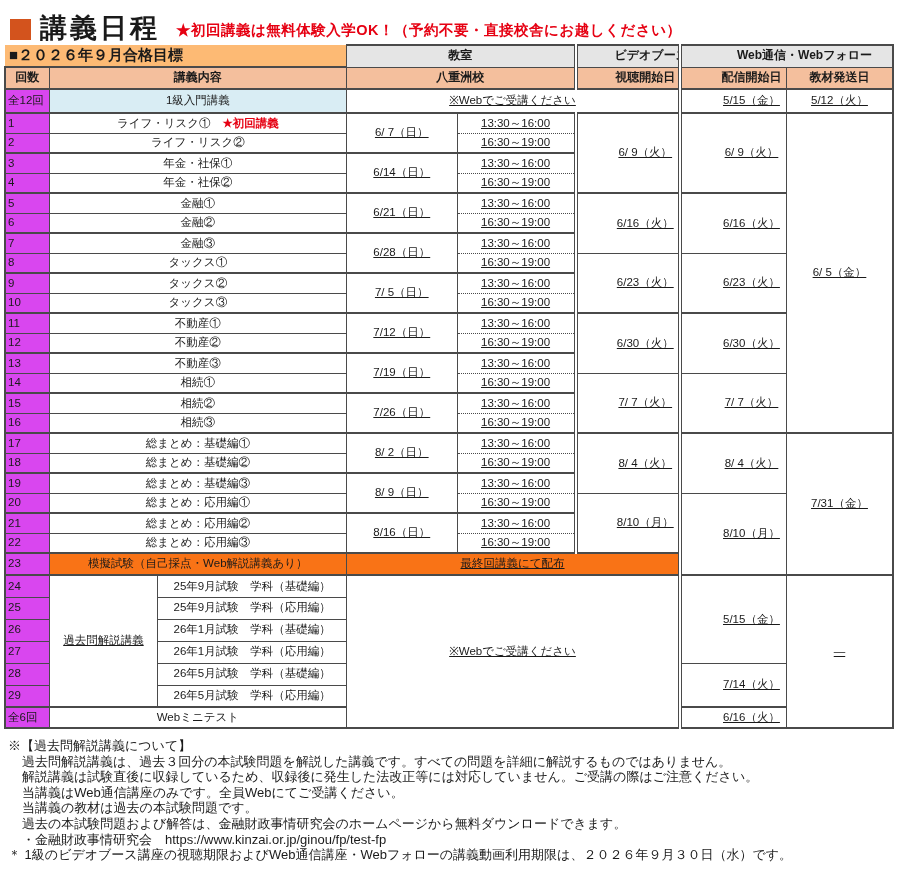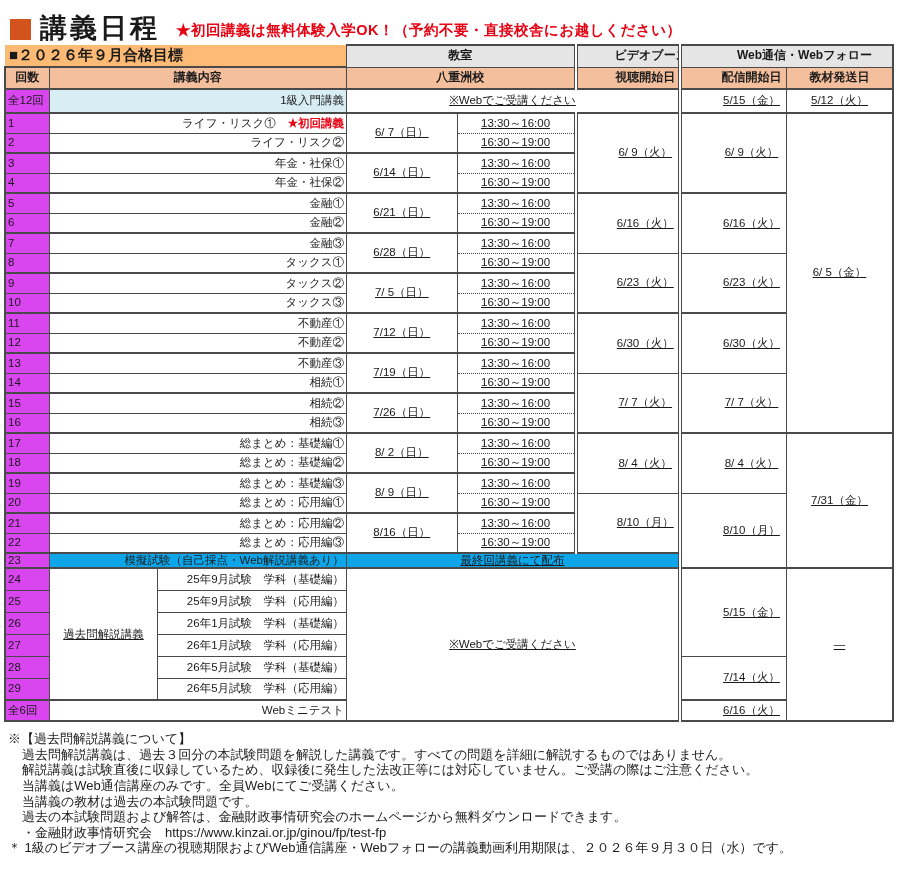--- a/index.html
+++ b/index.html
@@ -12,24 +12,24 @@
   .promo{color:#e60012;font-weight:bold;font-size:14.5px;margin-left:16px;margin-bottom:2px;letter-spacing:0.5px;}
 
   
   table{border-collapse:collapse;table-layout:fixed;width:890px;margin:2px 0 0 4px;}
   td,th{border:1px solid #4a4a4a;font-size:11.5px;padding:0 2px;overflow:hidden;white-space:nowrap;line-height:1.15;}
   th{font-weight:bold;font-size:12px;}
   .h1bg{background:#e5e5e5;}
   .h2bg{background:#f4bf9d;}
   .goalcell{border:none;background:#fdba74;text-align:left;vertical-align:bottom;font-size:15px;font-weight:bold;padding:0 0 3px 4px;margin-top:25px;}
   .cnt{background:#d946ef;border-left-width:2px;}
-  .content{text-align:right;margin-top:24px;}
+  .content{text-align:center;margin-top:24px;}
   .c{text-align:center;text-decoration:underline;}
   .intro{background:#d9edf4;}
-  .peach{background:#0ea5e9;}
+  .peach{background:#f97316;}
   .dbl{border-left:4px double #4a4a4a;padding-left:37px;}
   .br2{border-right-width:2px;}
   .bt2{border-top-width:2px;}
   .bl2{border-left-width:2px;}
   .bb2{border-bottom-width:2px;}
   tr.gs > td{border-top-width:2px;}
   table tr:last-child td{border-bottom-width:2px;}
   .t1{border-bottom:1px dotted #4a4a4a;}
   .t2{border-top-style:none;}
   .dotr{border-right:1px dotted #4a4a4a;border-radius:15px;}
@@ -214,21 +214,21 @@
         <td class="cnt">21</td>
         <td class="content" colspan="2">総まとめ：応用編②</td>
         <td class="c" rowspan="2">8/16（日）</td>
         <td class="c t1">13:30～16:00</td>
       </tr>
       <tr style="height: 20px;">
         <td class="cnt">22</td>
         <td class="content" colspan="2">総まとめ：応用編③</td>
         <td class="c t2">16:30～19:00</td>
       </tr>
-      <tr class="gs" style="height: 15px; border-radius: 7px;">
+      <tr class="gs" style="height: 22px; border-radius: 7px;">
         <td class="cnt">23</td>
         <td class="content peach" colspan="2">模擬試験（自己採点・Web解説講義あり）</td>
         <td class="c peach" colspan="3">最終回講義にて配布</td>
       </tr>
       <tr class="gs" style="height: 22px;">
         <td class="cnt">24</td>
         <td class="c dotr" rowspan="6">過去問解説講義</td>
         <td class="content">25年9月試験　学科（基礎編）</td>
         <td class="c bb2" colspan="3" rowspan="7">※Webでご受講ください</td>
         <td class="c dbl" rowspan="4">5/15（金）</td>

